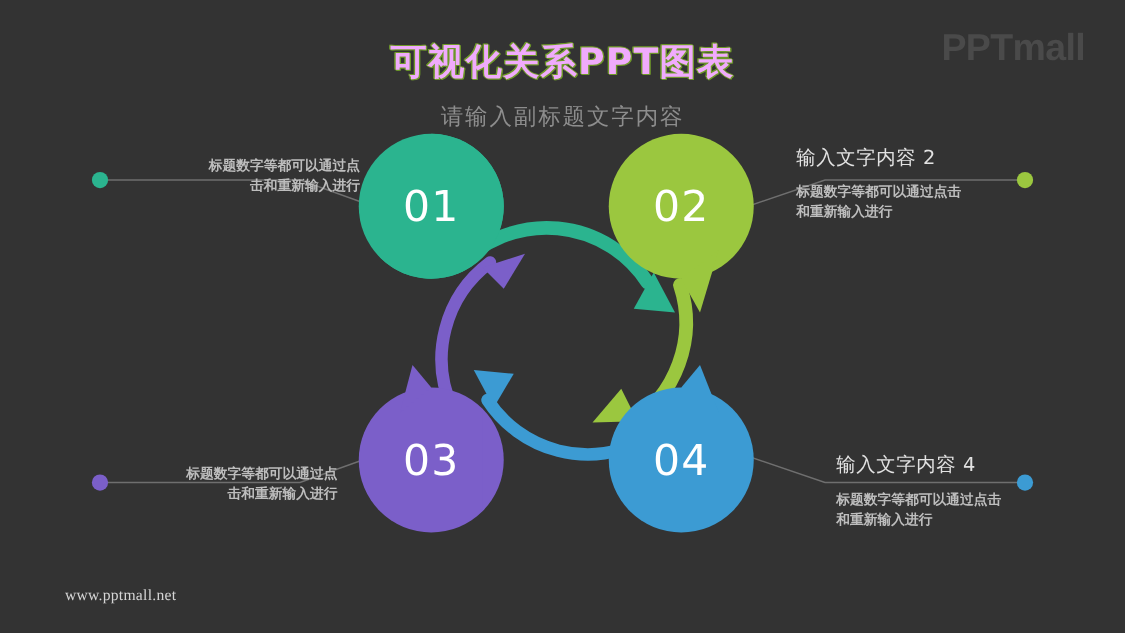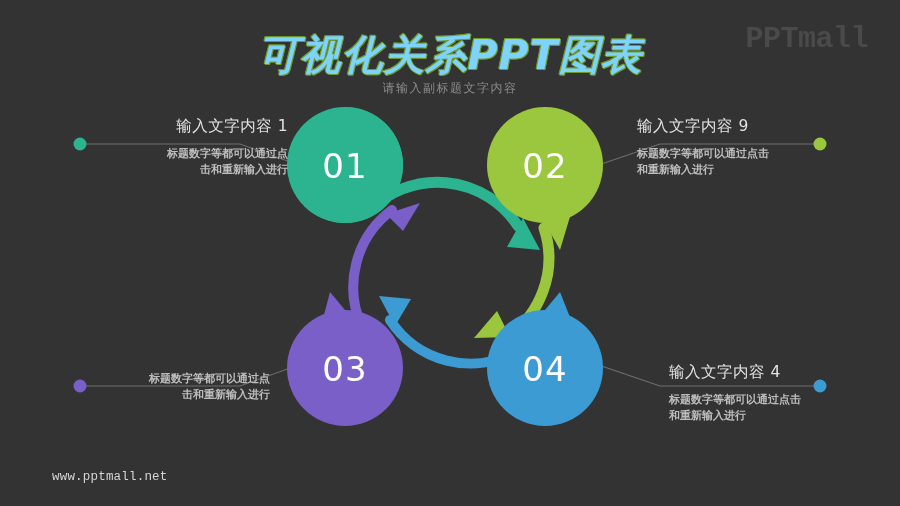--- a/index.html
+++ b/index.html
@@ -24,51 +24,50 @@
 
   
   .logo {
     position: absolute;
     top: 22px;
     right: 32px;
     font-size: 30px;
     font-weight: bold;
     letter-spacing: -0.5px;
     color: #4a4a4a;
-    font-family: Liberation Mono, monospace;
+    font-family: Liberation Sans, sans-serif;
     user-select: none;
   }
 
   
   .title-block {
     position: absolute;
     top: 34px;
     left: 0;
     width: 900px;
     text-align: center;
   }
   .title {
-    font-size: 41px;
+    font-size: 29px;
     font-weight: bold;
     line-height: 1.05;
-    color: #7dd3fc;
+    color: #f0abfc;
     letter-spacing: 1px;
     text-shadow:
        1px 0 0 #6f9a2a,
       -1px 0 0 #6f9a2a,
        0 1px 0 #6f9a2a,
        0 -1px 0 #6f9a2a,
        1px 1px 0 #6f9a2a,
       -1px -1px 0 #6f9a2a;
     font-family: "DejaVu Sans", "Liberation Sans", sans-serif;
-    font-style: italic;
   }
   .subtitle {
-    margin-top: 3px;
-    font-size: 12px;
+    margin-top: 17px;
+    font-size: 18px;
     color: #8d8d8d;
     letter-spacing: 1.5px;
     font-family: "DejaVu Sans", "Liberation Sans", sans-serif;
   }
 
   
   .diagram {
     position: absolute;
     top: 0;
     left: 0;
@@ -110,21 +109,21 @@
   .co3 { left: 70px;  top: 362px; }
   .co4 { left: 669px; top: 362px; }
 
   
   .footer {
     position: absolute;
     left: 52px;
     bottom: 22px;
     font-size: 12.5px;
     color: #d5d5d5;
-    font-family: Liberation Mono, monospace;
+    font-family: Liberation Serif, serif;
     letter-spacing: 0.2px;
     margin-top: 10px;
   }
 </style>
 </head>
 <body>
 
 <div class="slide">
 
   <div class="logo">PPTmall</div>
@@ -193,29 +192,28 @@
 
     <g>
       <circle cx="545" cy="368" r="58" fill="#3c9bd3"></circle>
       <path d="M 504 327 L 545 368 L 504 409 Z" fill="#3c9bd3"></path>
       <path d="M 545 310 L 575 330 L 560 292 Z" fill="#3c9bd3"></path>
       <text class="circle-num" x="545" y="369">04</text>
     </g>
   </svg>
 
   <div class="callout left co1">
-    <div class="c-head">输入文字内容 1</div>
     <div class="c-body">
       <div>标题数字等都可以通过点</div>
       <div>击和重新输入进行</div>
     </div>
   </div>
 
   <div class="callout right co2">
-    <div class="c-head">输入文字内容 9</div>
+    <div class="c-head">输入文字内容 2</div>
     <div class="c-body">
       <div>标题数字等都可以通过点击</div>
       <div>和重新输入进行</div>
     </div>
   </div>
 
   <div class="callout left co3">
     <div class="c-body">
       <div>标题数字等都可以通过点</div>
       <div>击和重新输入进行</div>

